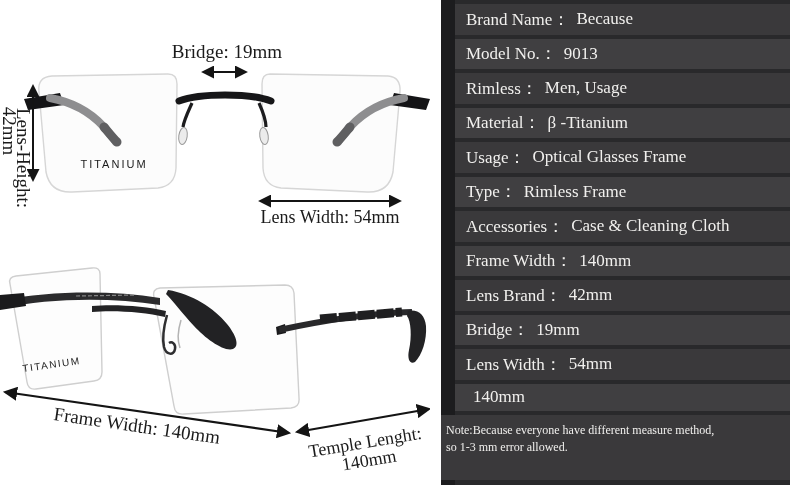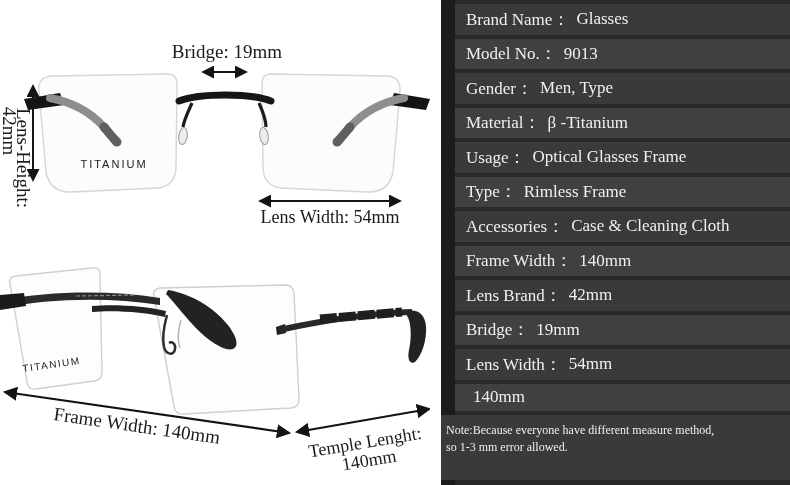--- a/index.html
+++ b/index.html
@@ -113,29 +113,29 @@
         <line x1="297" y1="432" x2="429" y2="409" stroke="#141414" stroke-width="2.2" marker-start="url(#ah)" marker-end="url(#ah)"></line>
         <text transform="translate(366,448) rotate(-9.5)" text-anchor="middle" font-size="18">Temple Lenght:</text>
         <text transform="translate(370,466) rotate(-9.5)" text-anchor="middle" font-size="18">140mm</text>
       </g>
     </svg>
   </div>
 
   <div class="panel">
     <div class="spec-row">
       <span class="spec-label">Brand Name：</span>
-      <span class="spec-value">Glasses</span>
+      <span class="spec-value">Because</span>
     </div>
     <div class="spec-row alt">
       <span class="spec-label">Model No.：</span>
       <span class="spec-value">9013</span>
     </div>
     <div class="spec-row">
-      <span class="spec-label">Gender：</span>
-      <span class="spec-value">Men, Type</span>
+      <span class="spec-label">Rimless：</span>
+      <span class="spec-value">Men, Usage</span>
     </div>
     <div class="spec-row alt">
       <span class="spec-label">Material：</span>
       <span class="spec-value">β -Titanium</span>
     </div>
     <div class="spec-row">
       <span class="spec-label">Usage：</span>
       <span class="spec-value">Optical Glasses Frame</span>
     </div>
     <div class="spec-row alt">

